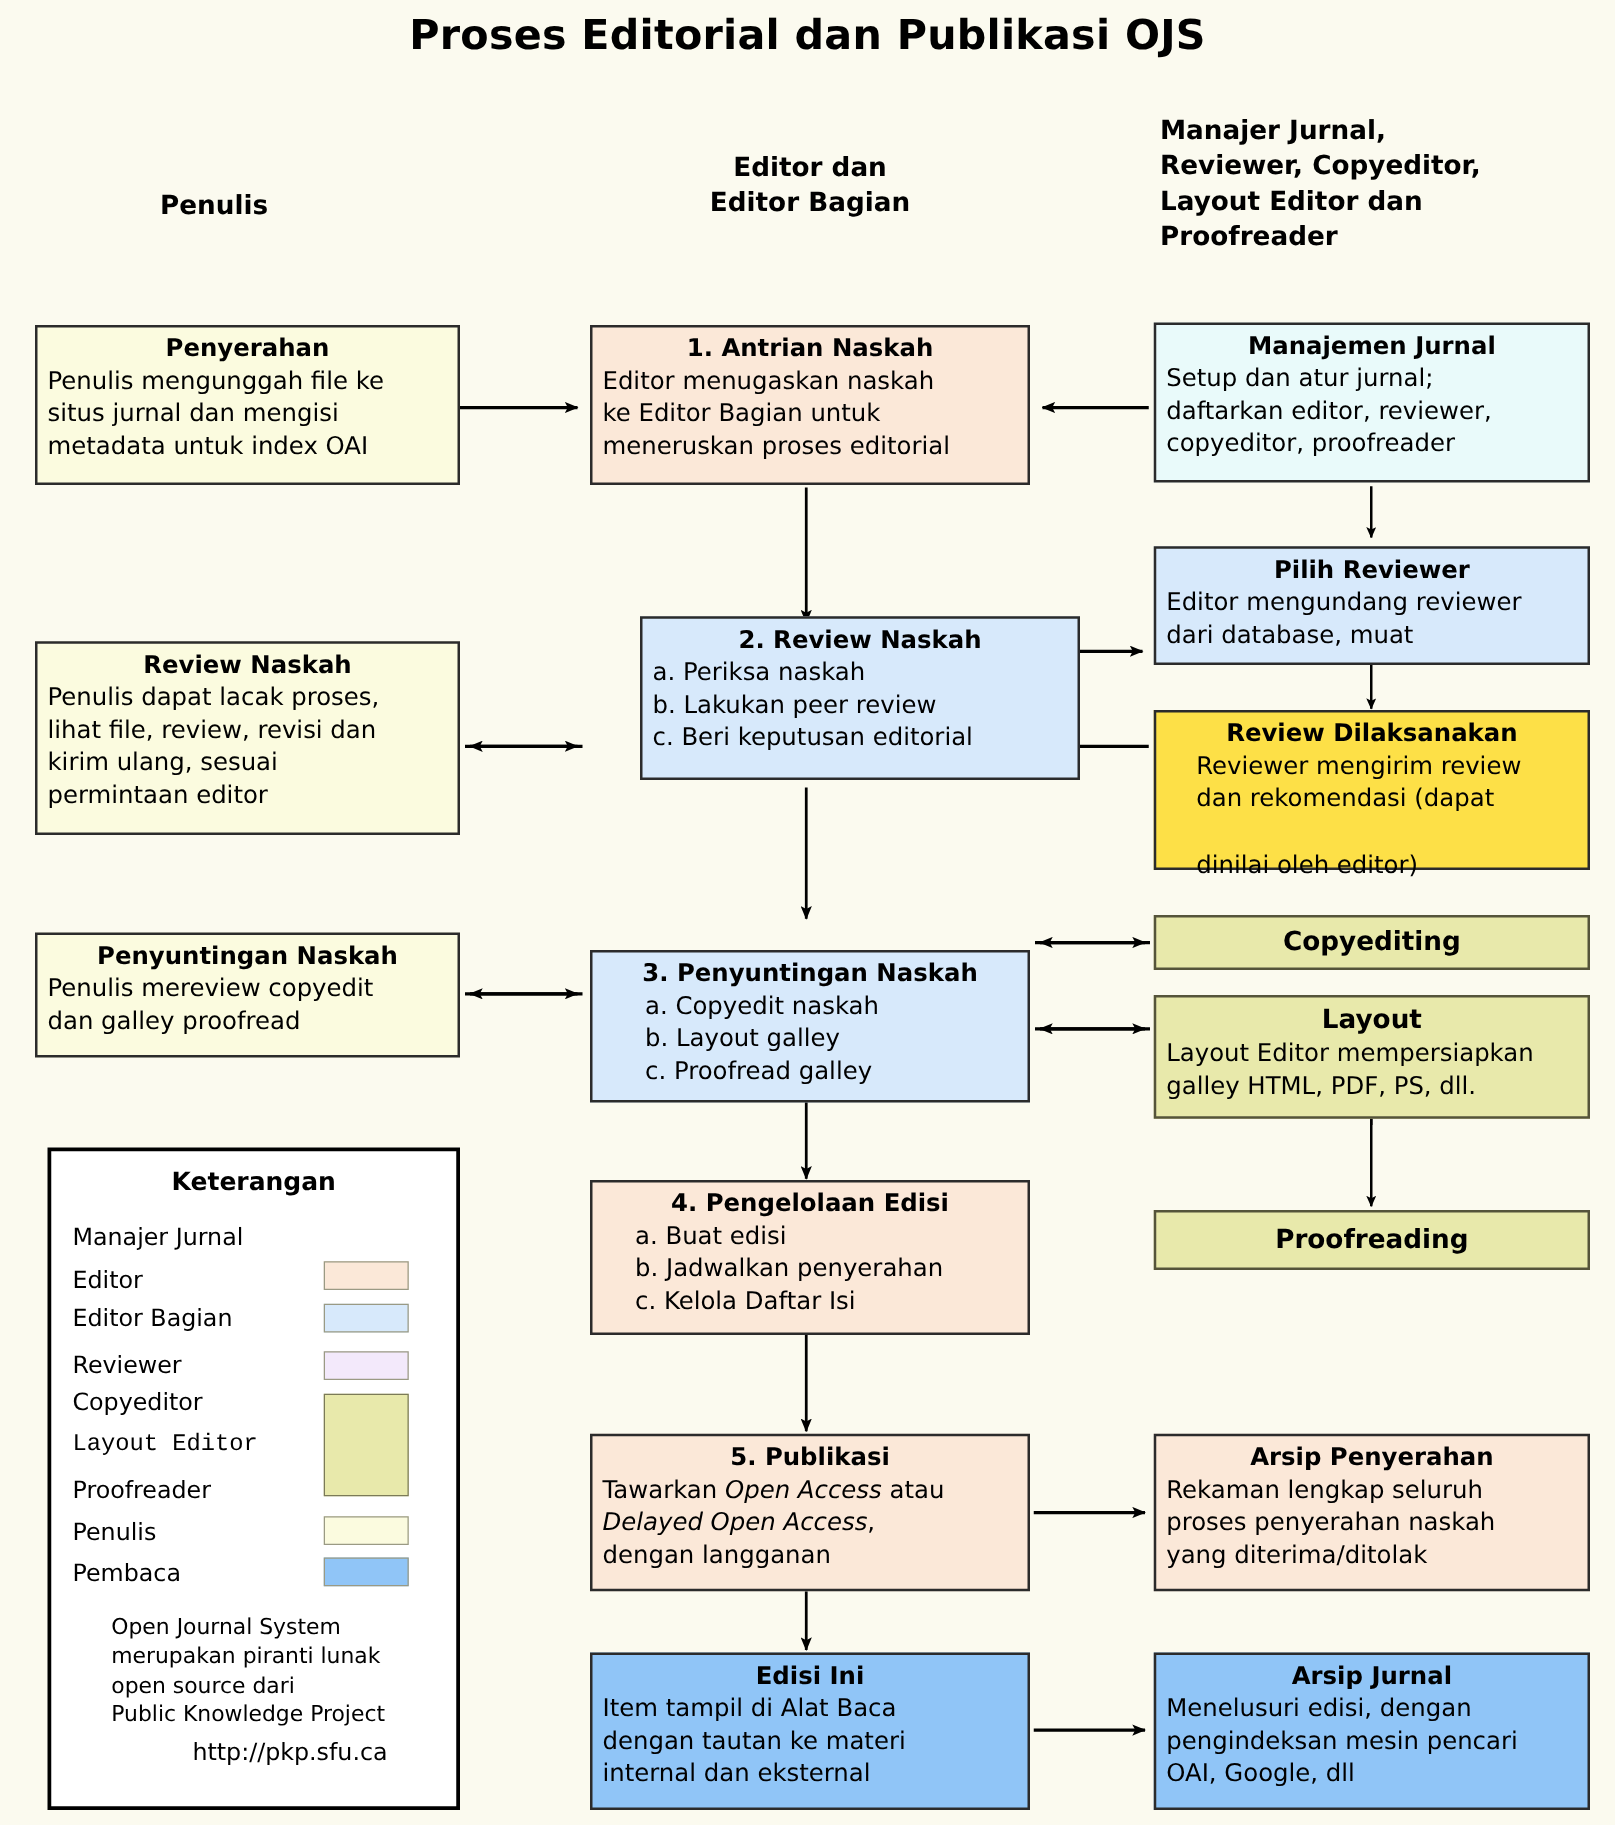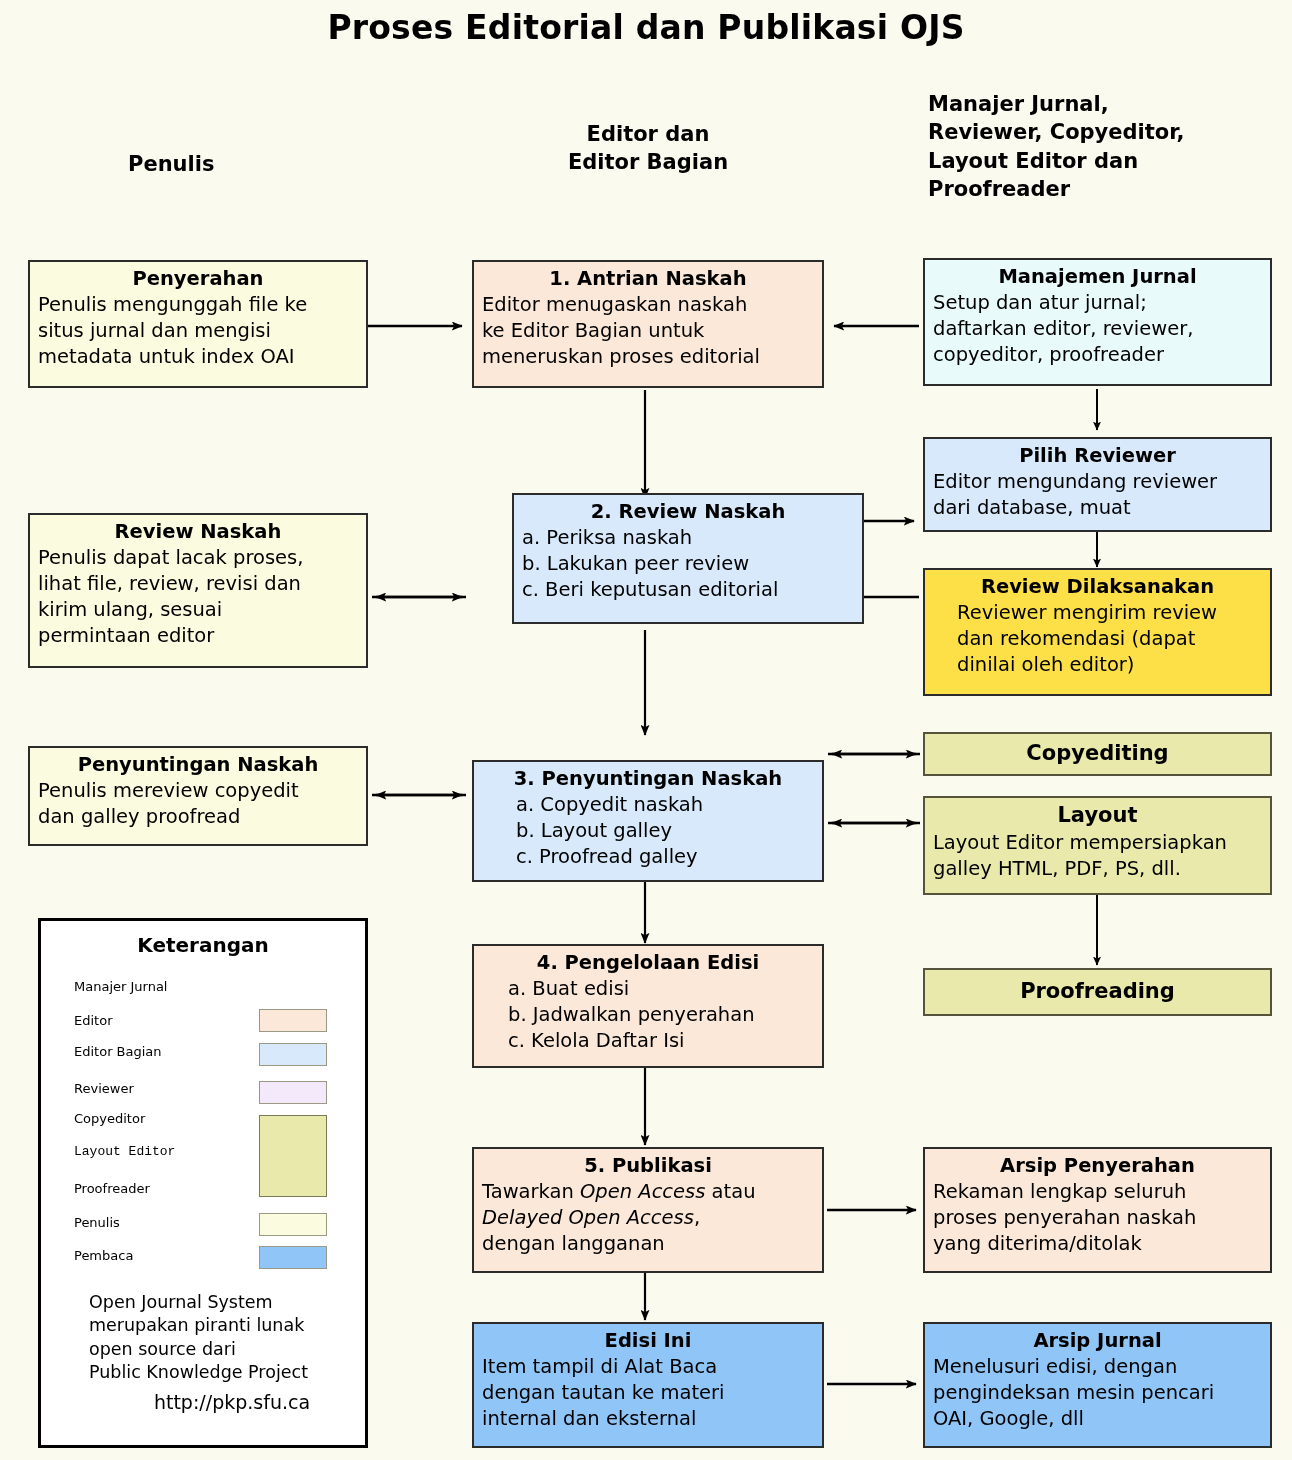--- a/index.html
+++ b/index.html
@@ -44,21 +44,21 @@
   .c-reader  {background:#90c5f7;}
 
   
   #legend{
     position:absolute;left:38px;top:918px;width:330px;height:530px;
     box-sizing:border-box;border:3px solid #000;background:#fff;
   }
   #legend .lt{
     text-align:center;font-weight:bold;font-size:20px;margin-top:12px;
   }
-  .lrow{position:absolute;left:17px;font-size:13px;margin-left:16px;}
+  .lrow{position:absolute;left:17px;font-size:19px;}
   .sw{position:absolute;box-sizing:border-box;border:1px solid #9a9a84;}
   #legend .note{
     position:absolute;left:48px;top:370px;font-size:17.5px;line-height:1.33;
   }
   #legend .url{
     position:absolute;left:0;top:1px;width:330px;text-align:center;font-size:19px;padding-left:26px;
   }
 </style>
 </head>
 <body>
@@ -168,21 +168,21 @@
     <span class="bt">2. Review Naskah</span>
     <span class="bl">a. Periksa naskah</span>
     <span class="bl">b. Lakukan peer review</span>
     <span class="bl">c. Beri keputusan editorial</span>
   </div>
 
   <div class="box c-reviewer" style="left:923px;top:568px;width:349px;height:128px;">
     <span class="bt">Review Dilaksanakan</span>
     <span class="bc" style="text-align:left;padding-left:24px;">Reviewer mengirim review</span>
     <span class="bc" style="text-align:left;padding-left:24px;">dan rekomendasi (dapat</span>
-    <span class="bc" style="text-align:left;padding-left:24px;">dinilai oleh editor)</span>
+    <span class="bc" style="text-align:left;padding-left:24px;margin-top:27px;">dinilai oleh editor)</span>
   </div>
 
   <div class="box c-author" style="left:28px;top:746px;width:340px;height:100px;">
     <span class="bt">Penyuntingan Naskah</span>
     <span class="bl">Penulis mereview copyedit</span>
     <span class="bl">dan galley proofread</span>
   </div>
 
   <div class="box c-section" style="left:472px;top:760px;width:352px;height:122px;">
     <span class="bt">3. Penyuntingan Naskah</span>

